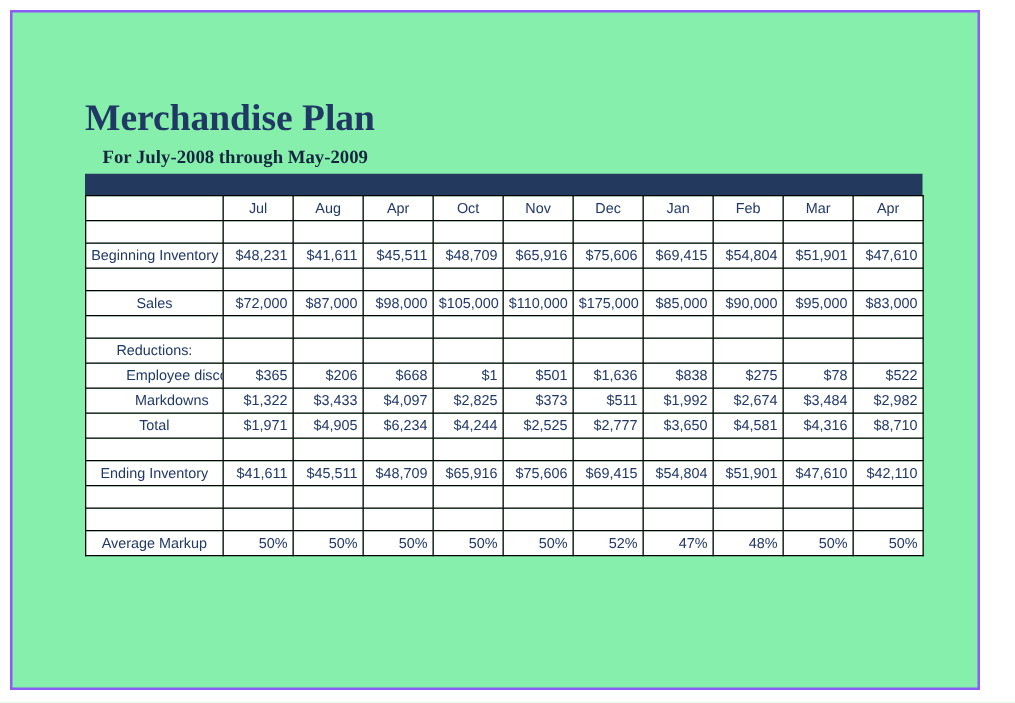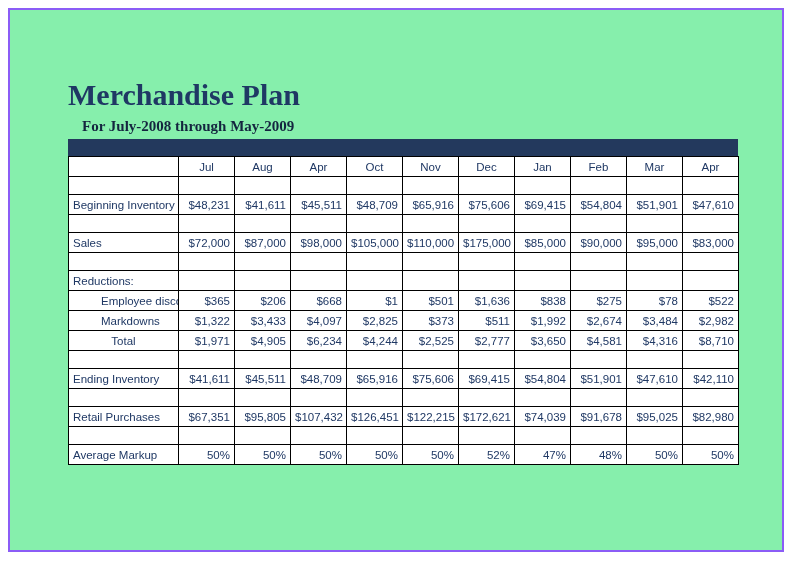--- a/index.html
+++ b/index.html
@@ -68,21 +68,21 @@
     border: 1px solid #000000;
     height: 20px;
     padding: 0 4px;
     box-sizing: border-box;
     overflow: hidden;
     white-space: nowrap;
     background: #ffffff;
   }
   td.lbl {
     background: #D9D9D9;
-    text-align: left;
+    text-align: center;
     width: 110px;
     max-width: 110px;
   }
   td.lbl.indent { padding-left: 32px; }
   td.lbl.center { text-align: center; padding-left: 4px; }
   td.hdr {
     background: #D9D9D9;
     text-align: center;
     font-size: 11.5px;
   }
@@ -287,33 +287,20 @@
             <td></td>
             <td></td>
             <td></td>
             <td></td>
             <td></td>
             <td></td>
             <td></td>
             <td></td>
             <td></td>
           </tr>
-          <tr>
-            <td class="lbl">Retail Purchases</td>
-            <td class="val">$67,351</td>
-            <td class="val">$95,805</td>
-            <td class="val">$107,432</td>
-            <td class="val">$126,451</td>
-            <td class="val">$122,215</td>
-            <td class="val">$172,621</td>
-            <td class="val">$74,039</td>
-            <td class="val">$91,678</td>
-            <td class="val">$95,025</td>
-            <td class="val">$82,980</td>
-          </tr>
           <tr class="spacer">
             <td class="lbl"></td>
             <td></td>
             <td></td>
             <td></td>
             <td></td>
             <td></td>
             <td></td>
             <td></td>
             <td></td>

